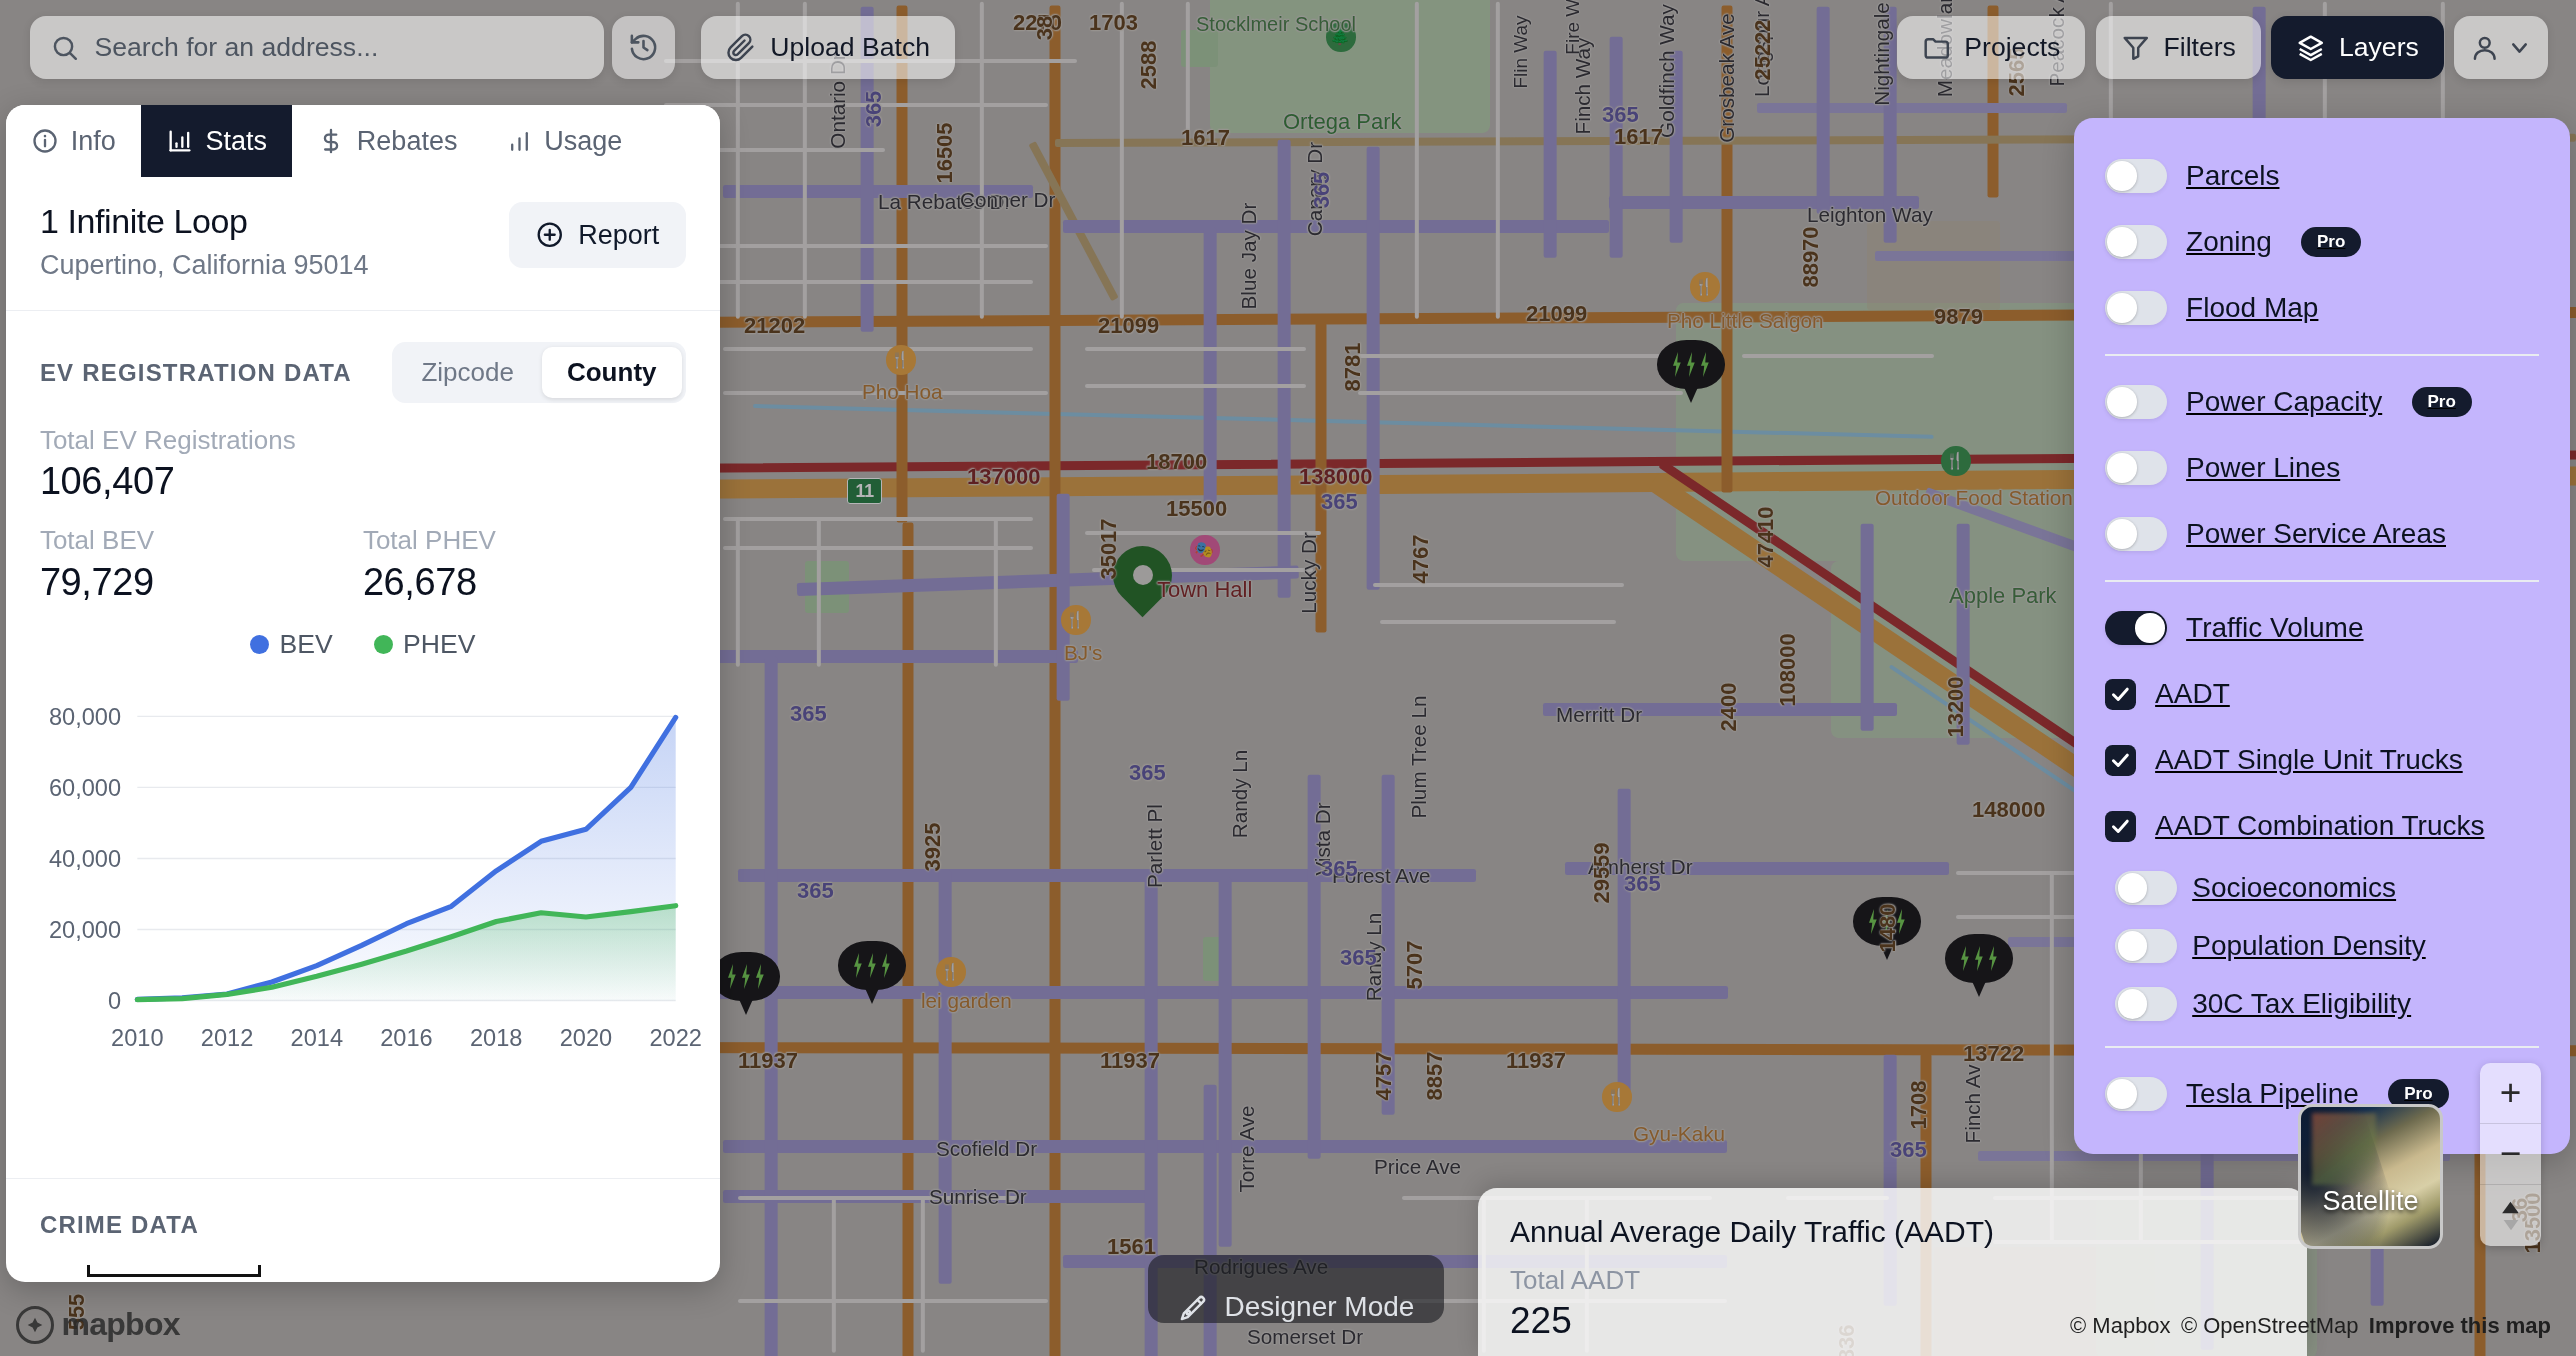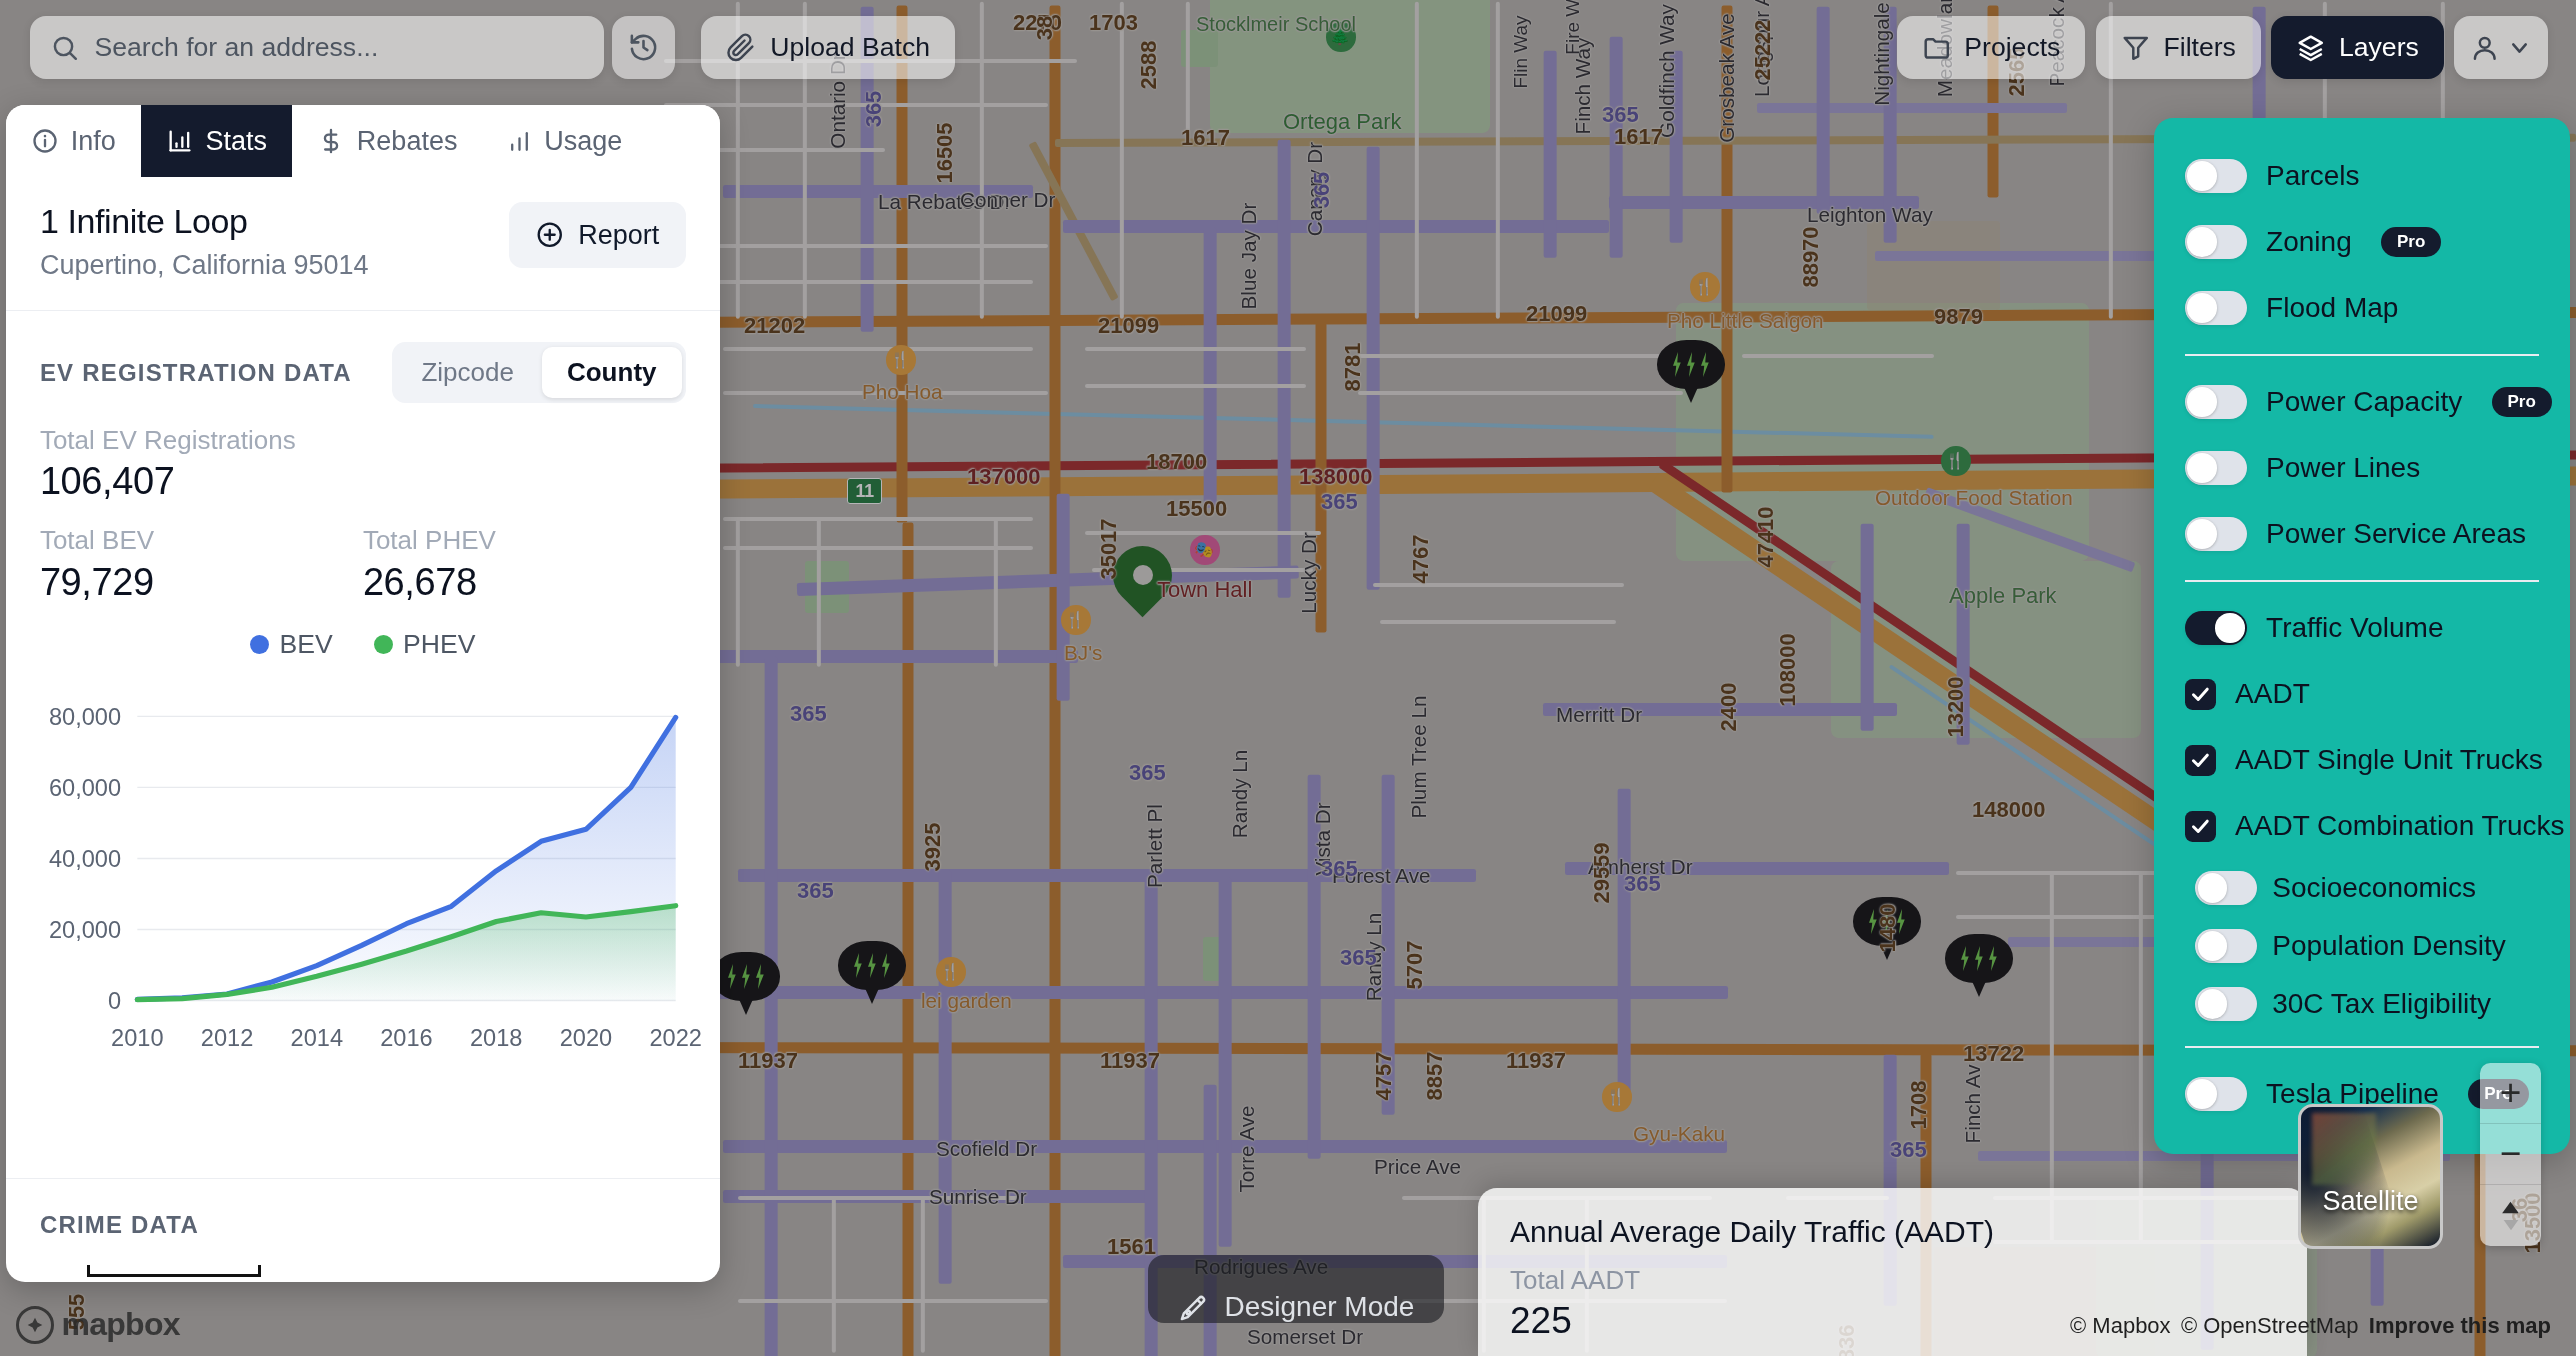--- a/index.html
+++ b/index.html
@@ -141,23 +141,24 @@
   .legend { display: flex; justify-content: center; gap: 41px; margin-top: 25px; }
   .legend-item { display: flex; align-items: center; gap: 10.3px; font-size: 26.6px; color: #4e5764; }
   .legend-dot { width: 19px; height: 19px; border-radius: 50%; }
 
   .chart-area { position: relative; margin: 10.3px 0 0 0; padding: 0 29.5px 0 0; height: 413px; }
   .crime-head { margin-top: auto; border-top: 1.5px solid #eceef2; padding: 32px 34px 43px 34px; }
   .crime-title { font-size: 24px; letter-spacing: 1.2px; color: #5b6473; font-weight: 700; }
 
   
   .layers-panel {
-    position: absolute; right: 5.9px; top: 118px; width: 416px;
-    background: #14b8a6; border-radius: 19px; padding: 25px 31px 26.6px 31px;
+    position: absolute; right: 5.9px; top: 118px; width: 496px;
+    background: #c4b5fd; border-radius: 19px; padding: 25px 31px 26.6px 31px;
     box-shadow: 0 8.9px 32px rgba(0,0,0,0.22);
+    text-decoration: underline;
   }
   .layer-row { display: flex; align-items: center; gap: 19px; height: 66px; }
   .toggle {
     flex: 0 0 auto; width: 62px; height: 34px; border-radius: 17px; background: #dfe3ea;
     position: relative; box-shadow: 0 1.5px 4.4px rgba(0,0,0,0.08);
   }
   .toggle .knob {
     position: absolute; left: 2.2px; top: 2.2px; width: 29.5px; height: 29.5px;
     border-radius: 50%; background: #fff; box-shadow: 0 0.7px 3px rgba(0,0,0,0.25);
   }

